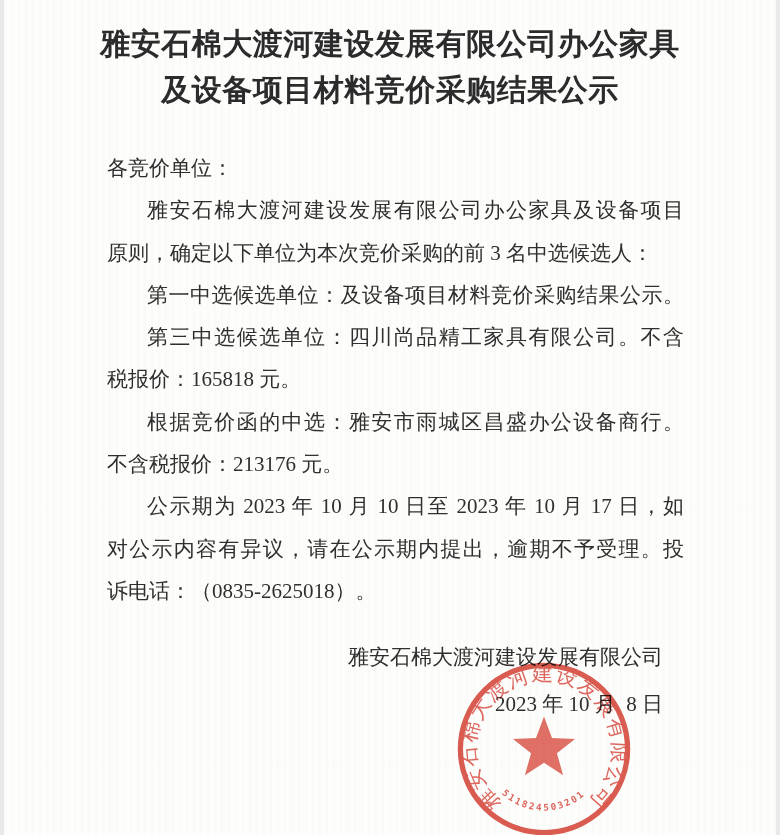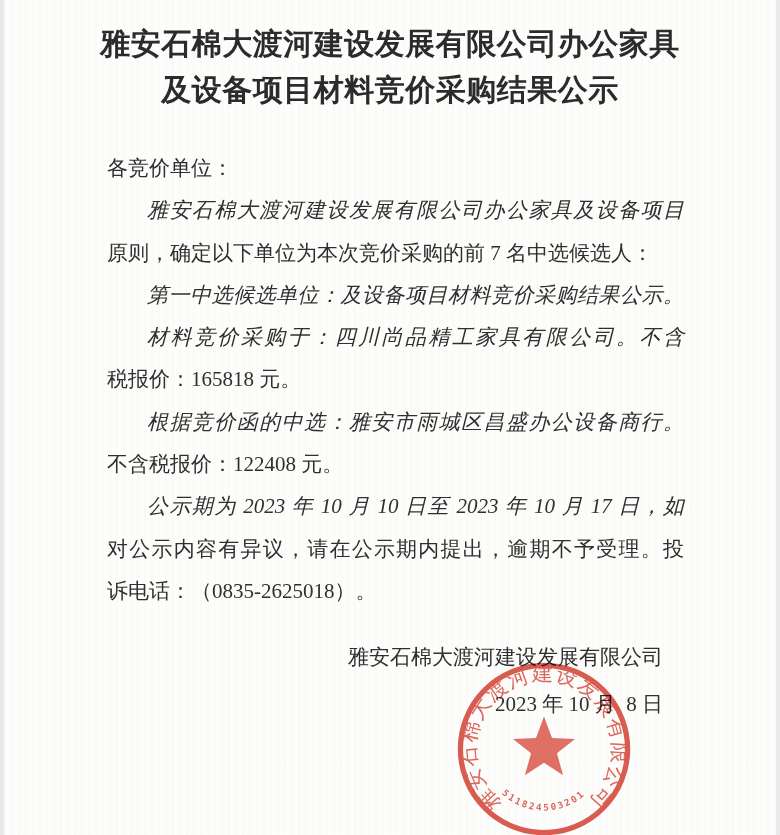--- a/index.html
+++ b/index.html
@@ -27,21 +27,21 @@
   .title .t-line{display:block;}
   .docbody{
     margin:34px 100px 0 103px;
     width:577px;
     font-size:21px;
     line-height:42.3px;
     color:#2f2f2f;
   }
   .line{white-space:pre-wrap;}
   .line.fill{text-align:justify;text-align-last:justify;}
-  .line.indent{text-indent:40px;font-style:italic;}
+  .line.indent{text-indent:40px;}
   .signature{
     margin-top:22px;
     padding-right:113px;
     text-align:right;
     font-size:21px;
     line-height:47px;
     color:#2f2f2f;
   }
   .sig-line{white-space:pre-wrap;}
   .seal{
@@ -76,26 +76,26 @@
 <div class="page">
 
   <h1 class="title">
     <span class="t-line">雅安石棉大渡河建设发展有限公司办公家具</span>
     <span class="t-line">及设备项目材料竞价采购结果公示</span>
   </h1>
 
   <div class="docbody">
     <div class="line">各竞价单位：</div>
     <div class="line fill indent">雅安石棉大渡河建设发展有限公司办公家具及设备项目</div>
-    <div class="line">原则，确定以下单位为本次竞价采购的前 7 名中选候选人：</div>
+    <div class="line">原则，确定以下单位为本次竞价采购的前 3 名中选候选人：</div>
     <div class="line fill indent">第一中选候选单位：及设备项目材料竞价采购结果公示。</div>
-    <div class="line fill indent">材料竞价采购于：四川尚品精工家具有限公司。不含</div>
+    <div class="line fill indent">第三中选候选单位：四川尚品精工家具有限公司。不含</div>
     <div class="line">税报价：165818 元。</div>
     <div class="line fill indent">根据竞价函的中选：雅安市雨城区昌盛办公设备商行。</div>
-    <div class="line">不含税报价：122408 元。</div>
+    <div class="line">不含税报价：213176 元。</div>
     <div class="line fill indent">公示期为 2023 年 10 月 10 日至 2023 年 10 月 17 日，如</div>
     <div class="line fill">对公示内容有异议，请在公示期内提出，逾期不予受理。投</div>
     <div class="line">诉电话：（0835-2625018）。</div>
   </div>
 
   <div class="signature">
     <div class="sig-line">雅安石棉大渡河建设发展有限公司</div>
     <div class="sig-line">2023 年 10 月  8 日</div>
   </div>
 

